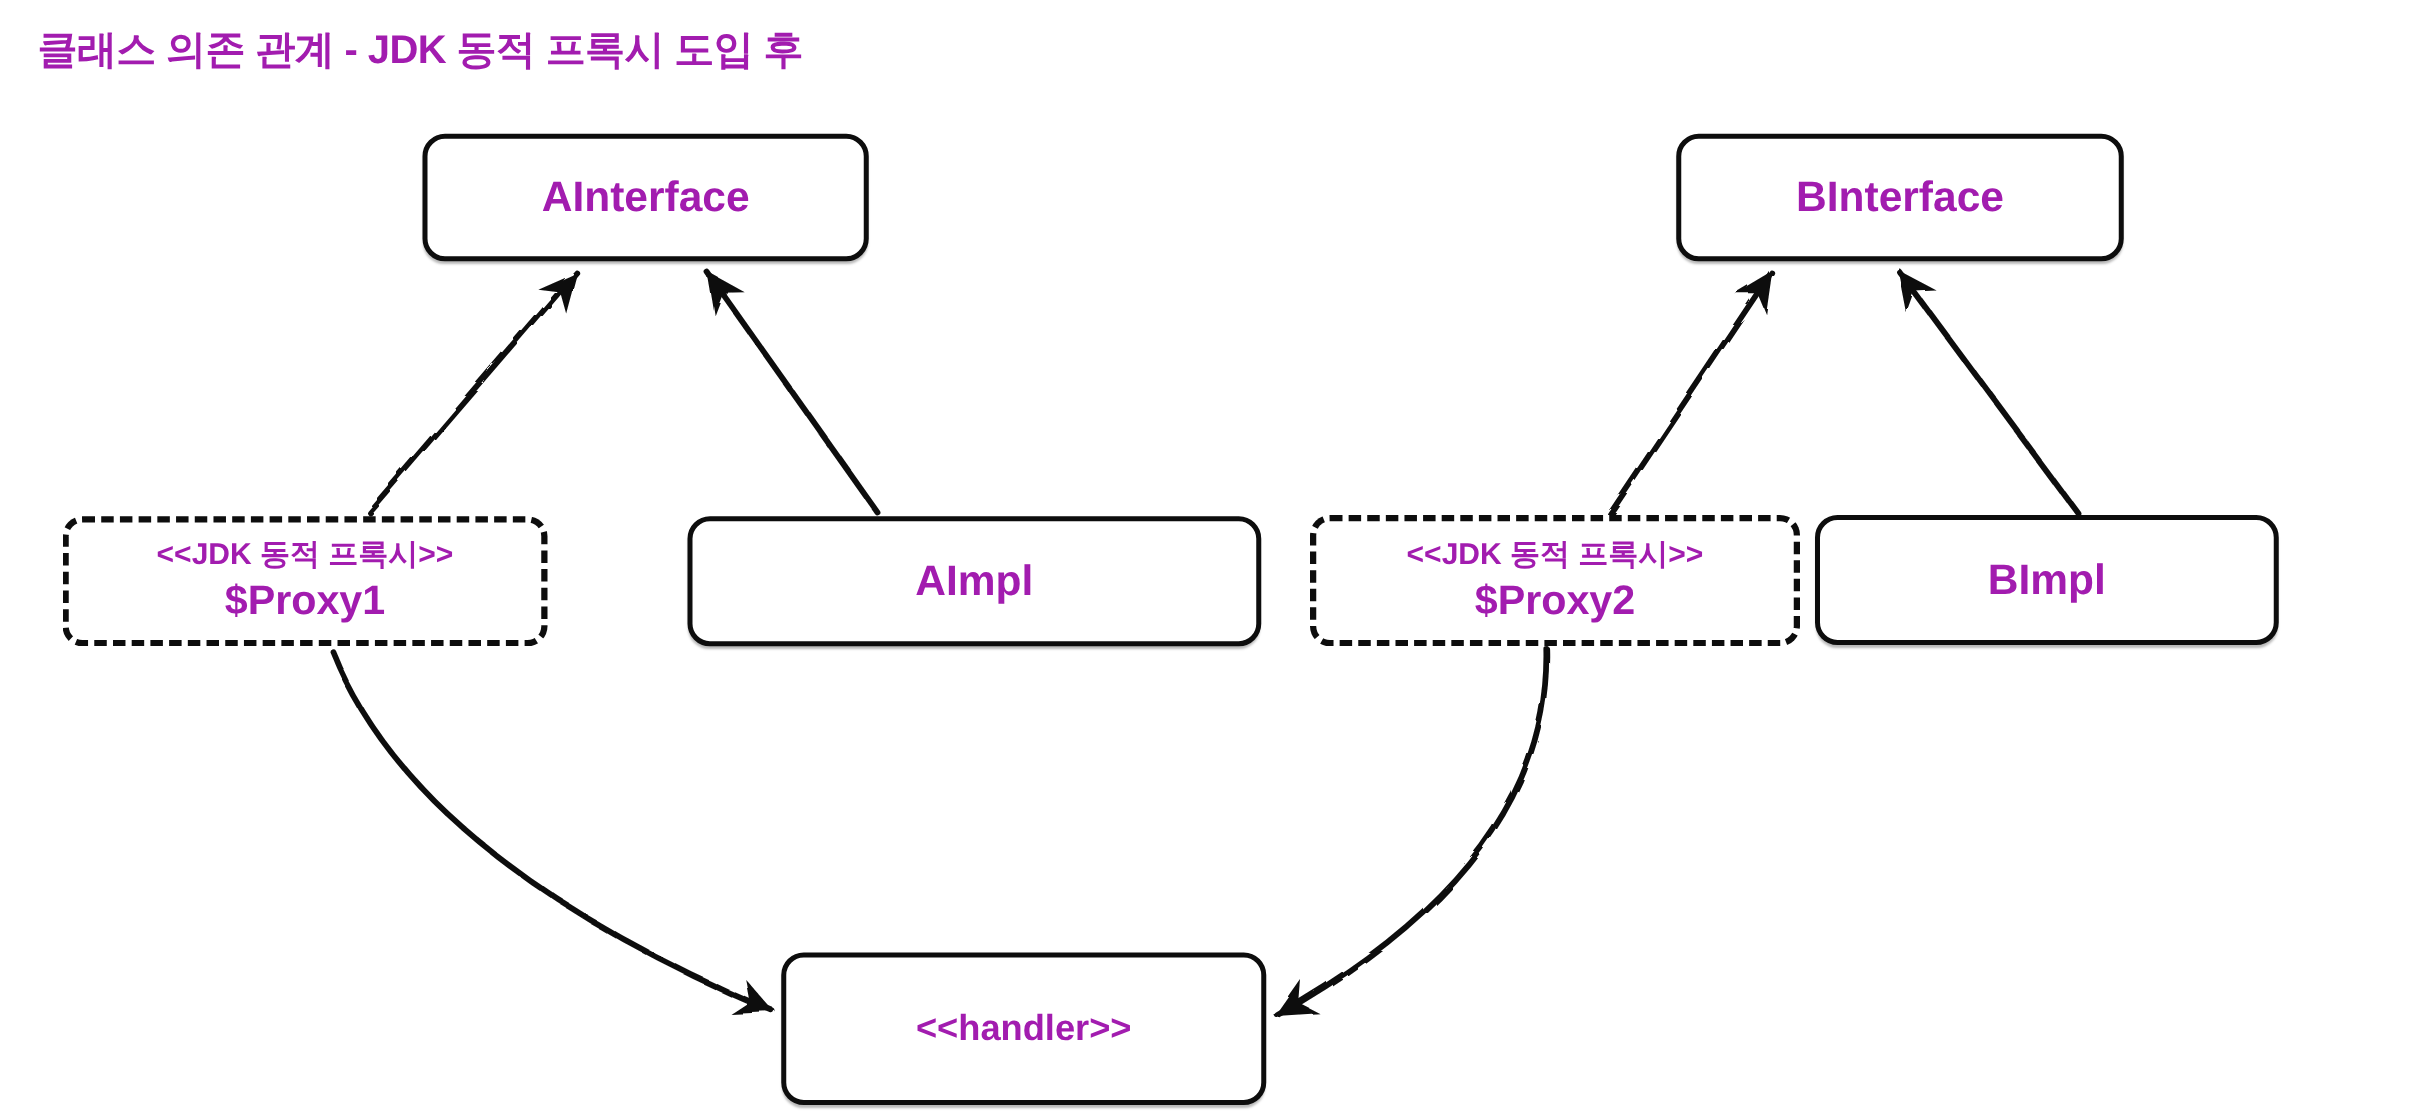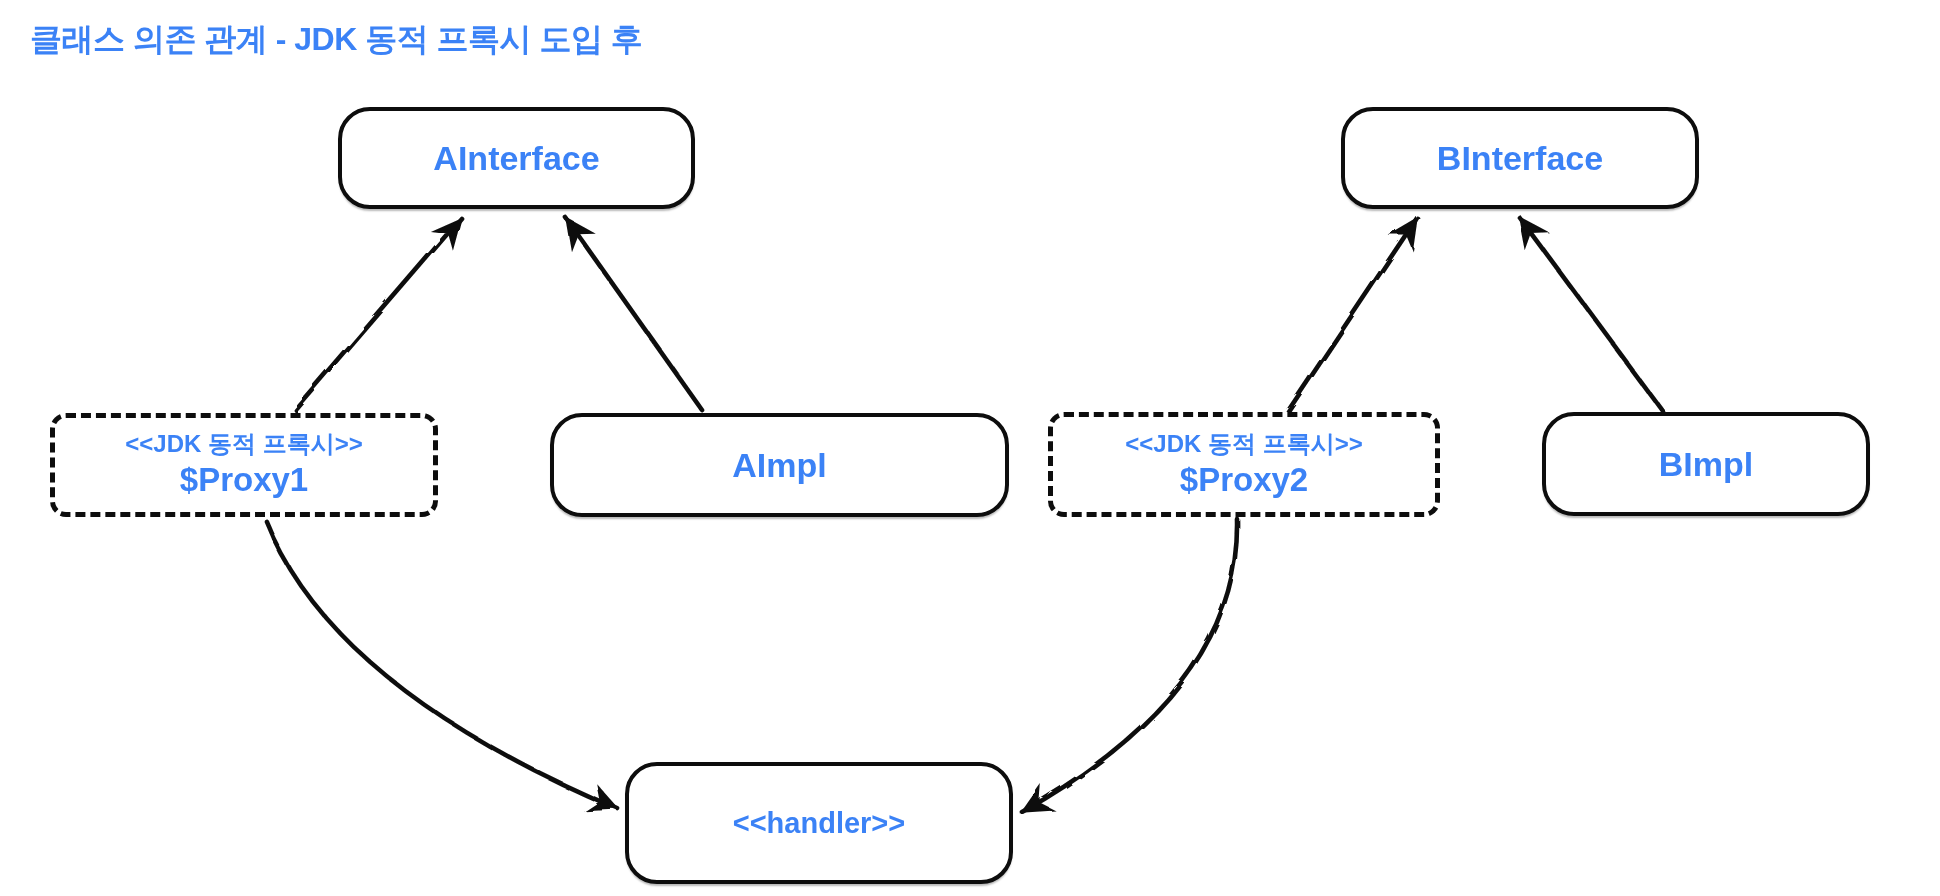--- a/index.html
+++ b/index.html
@@ -2,21 +2,21 @@
 <html><head>
 <meta charset="utf-8">
 <style>
   html, body { margin: 0; padding: 0; background: #ffffff; }
   .canvas {
     position: relative;
     width: 1940px;
     height: 896px;
     background: #ffffff;
     font-family: "Liberation Sans", sans-serif;
-    color: #3b82f6;
+    color: #a21caf;
     overflow: hidden;
   }
   .diagram-title {
     position: absolute;
     left: 30px;
     top: 18px;
     font-size: 32px;
     font-weight: 600;
     letter-spacing: -0.5px;
     white-space: nowrap;
@@ -24,21 +24,21 @@
   .edges-layer {
     position: absolute;
     left: 0; top: 0;
     z-index: 1;
   }
   .node {
     position: absolute;
     box-sizing: border-box;
     background: #ffffff;
     border: 4px solid #0d0d0d;
-    border-radius: 32px;
+    border-radius: 18px;
     display: flex;
     flex-direction: column;
     align-items: center;
     justify-content: center;
     text-align: center;
     z-index: 2;
     box-shadow: 0 3px 2px -1px rgba(0,0,0,0.28);
   }
   .node.dashed {
     border-style: dashed;
@@ -104,21 +104,21 @@
 
   <div class="node" style="left:550px; top:413px; width:459px; height:104px;">
     <div class="node-label">AImpl</div>
   </div>
 
   <div class="node dashed proxy" style="left:1048px; top:412px; width:392px; height:105px;">
     <div class="stereotype">&lt;&lt;JDK 동적 프록시&gt;&gt;</div>
     <div class="node-label">$Proxy2</div>
   </div>
 
-  <div class="node" style="left:1542px; top:412px; width:328px; height:104px;">
+  <div class="node" style="left:1452px; top:412px; width:371px; height:104px;">
     <div class="node-label">BImpl</div>
   </div>
 
   <div class="node handler" style="left:625px; top:762px; width:388px; height:122px;">
     <div class="stereotype">&lt;&lt;handler&gt;&gt;</div>
   </div>
 
 </div>
 
 </body></html>

